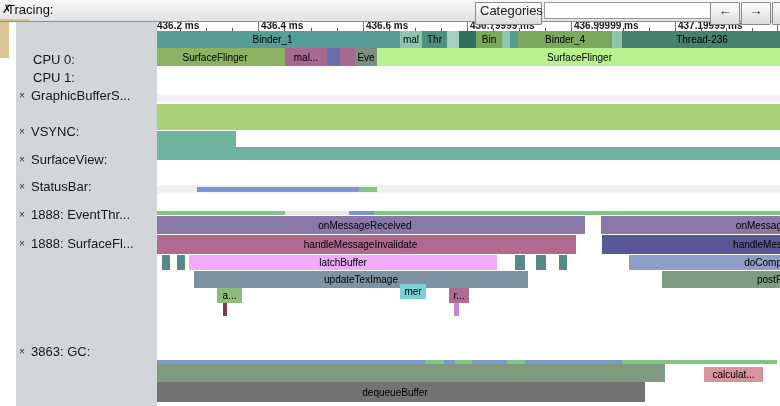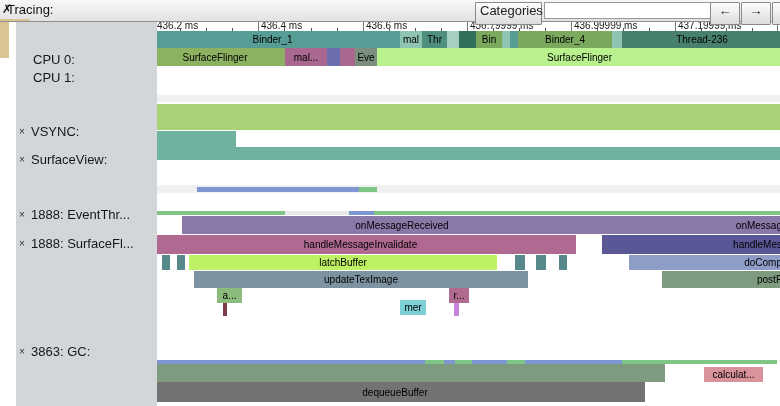--- a/index.html
+++ b/index.html
@@ -52,21 +52,21 @@
     position:absolute;left:144px;top:0;width:636px;height:406px;
     border-left:1px solid #b4b4b4;background:#fff;z-index:5;
   }
   .ruler{
     position:absolute;left:0;top:21px;width:636px;height:10px;
     border-bottom:1px solid #a8a8a8;background:#fff;
   }
   .rlabel{
     position:absolute;top:0;height:10px;line-height:10px;
     border-left:1px solid #777;padding-left:2px;
-    font-size:10px;color:#1a1a1a;white-space:nowrap;
+    font-size:10px;color:#1a1a1a;white-space:nowrap;font-weight:bold;
   }
   .rtick{position:absolute;bottom:0;width:1px;height:3px;background:#555;}
   .rbox{position:absolute;left:1px;top:1px;width:7px;height:8px;background:#fff;border:1px solid #888;box-sizing:border-box;}
   .slice{
     position:absolute;overflow:hidden;white-space:nowrap;
     font-size:10px;color:#000;display:flex;align-items:center;justify-content:center;
   }
   .slice.al-right{justify-content:flex-end;padding-right:2px;}
   .slice span{pointer-events:none;}
 </style>
@@ -144,54 +144,54 @@
       <div class="slice" style="left: 0px; top: 104px; width: 637px; height: 26px; background: rgb(169, 210, 119);"></div>
       <div class="slice" style="left: 0px; top: 131px; width: 91px; height: 16px; background: rgb(111, 178, 160);"></div>
       <div class="slice" style="left: 0px; top: 147px; width: 637px; height: 13px; background: rgb(111, 178, 160);"></div>
       <div class="slice" style="left: 0px; top: 185px; width: 637px; height: 8px; background: rgb(240, 240, 240);"></div>
       <div class="slice" style="left: 52px; top: 187px; width: 162px; height: 5px; background: rgb(126, 151, 210);"></div>
       <div class="slice" style="left: 214px; top: 187px; width: 18px; height: 5px; background: rgb(127, 197, 132);"></div>
       <div class="slice" style="left: 0px; top: 211px; width: 140px; height: 4px; background: rgb(127, 197, 132);"></div>
       <div class="slice" style="left: 140px; top: 211px; width: 64px; height: 4px; background: rgb(232, 232, 232);"></div>
       <div class="slice" style="left: 204px; top: 211px; width: 25px; height: 4px; background: rgb(126, 151, 210);"></div>
       <div class="slice" style="left: 229px; top: 211px; width: 408px; height: 4px; background: rgb(127, 197, 132);"></div>
-      <div class="slice" title="onMessageReceived" style="left: 0px; top: 216px; width: 440px; height: 18px; background: rgb(138, 121, 168); margin-left: 37px;">
+      <div class="slice" title="onMessageReceived" style="left: 0px; top: 216px; width: 440px; height: 18px; background: rgb(138, 121, 168);">
         <span>onMessageReceived</span>
       </div>
       <div class="slice al-right" title="onMessag" style="left: 456px; top: 216px; width: 181px; height: 18px; background: rgb(138, 121, 168);">
         <span>onMessag</span>
       </div>
       <div class="slice" title="handleMessageInvalidate" style="left: 0px; top: 235px; width: 431px; height: 19px; background: rgb(176, 106, 146);">
         <span>handleMessageInvalidate</span>
       </div>
       <div class="slice al-right" title="handleMes" style="left: 457px; top: 235px; width: 180px; height: 19px; background: rgb(90, 87, 150);">
         <span>handleMes</span>
       </div>
       <div class="slice" style="left: 3px; top: 255px; width: 8px; height: 15px; background: rgb(87, 137, 138);"></div>
       <div class="slice" style="left: 17px; top: 255px; width: 8px; height: 15px; background: rgb(87, 137, 138);"></div>
       <div class="slice" style="left: 32px; top: 255px; width: 8px; height: 15px; background: rgb(87, 137, 138);"></div>
-      <div class="slice" title="latchBuffer" style="left: 44px; top: 255px; width: 308px; height: 15px; background: #bef264;">
+      <div class="slice" title="latchBuffer" style="left: 44px; top: 255px; width: 308px; height: 15px; background: #f0abfc;">
         <span>latchBuffer</span>
       </div>
       <div class="slice" style="left: 370px; top: 255px; width: 10px; height: 15px; background: rgb(87, 137, 138);"></div>
       <div class="slice" style="left: 391px; top: 255px; width: 10px; height: 15px; background: rgb(87, 137, 138);"></div>
       <div class="slice" style="left: 414px; top: 255px; width: 8px; height: 15px; background: rgb(87, 137, 138);"></div>
       <div class="slice al-right" title="doComp" style="left: 484px; top: 255px; width: 153px; height: 15px; background: rgb(142, 157, 199);">
         <span>doComp</span>
       </div>
       <div class="slice" title="updateTexImage" style="left: 49px; top: 271px; width: 334px; height: 17px; background: rgb(126, 147, 162);">
         <span>updateTexImage</span>
       </div>
       <div class="slice al-right" title="postF" style="left: 517px; top: 271px; width: 120px; height: 17px; background: rgb(126, 155, 128);">
         <span>postF</span>
       </div>
       <div class="slice" title="a..." style="left: 72px; top: 288px; width: 25px; height: 15px; background: rgb(140, 188, 124);">
         <span>a...</span>
       </div>
-      <div class="slice" title="mer" style="left: 255px; top: 300px; width: 26px; height: 15px; background: rgb(125, 208, 214);">
+      <div class="slice" title="mer" style="left: 255px; top: 284px; width: 26px; height: 15px; background: rgb(125, 208, 214);">
         <span>mer</span>
       </div>
       <div class="slice" title="r..." style="left: 304px; top: 288px; width: 20px; height: 15px; background: rgb(177, 106, 144);">
         <span>r...</span>
       </div>
       <div class="slice" style="left: 78px; top: 303px; width: 4px; height: 13px; background: rgb(126, 59, 74);"></div>
       <div class="slice" style="left: 309px; top: 303px; width: 5px; height: 13px; background: rgb(197, 131, 220);"></div>
       <div class="slice" style="left: 0px; top: 360px; width: 280px; height: 4px; background: rgb(126, 151, 210);"></div>
       <div class="slice" style="left: 280px; top: 360px; width: 19px; height: 4px; background: rgb(127, 197, 132);"></div>
       <div class="slice" style="left: 299px; top: 360px; width: 11px; height: 4px; background: rgb(126, 151, 210);"></div>
@@ -206,22 +206,24 @@
       </div>
       <div class="slice" title="dequeueBuffer" style="left: 0px; top: 382px; width: 500px; height: 20px; background: #737373;">
         <span>dequeueBuffer</span>
       </div>
     </div>
 </div>
 
 <div class="sidebar">
     <div class="srow nox" style="top: 31px;"><span>CPU 0:</span></div>
     <div class="srow nox" style="top: 49px;"><span>CPU 1:</span></div>
+    <div class="srow" style="top: 67px;"><span class="xicon">×</span><span>GraphicBufferS...</span></div>
     <div class="srow" style="top: 103px;"><span class="xicon">×</span><span>VSYNC:</span></div>
     <div class="srow" style="top: 131px;"><span class="xicon">×</span><span>SurfaceView:</span></div>
+    <div class="srow" style="top: 158px;"><span class="xicon">×</span><span>StatusBar:</span></div>
     <div class="srow" style="top: 186px;"><span class="xicon">×</span><span>1888: EventThr...</span></div>
     <div class="srow" style="top: 215px;"><span class="xicon">×</span><span>1888: SurfaceFl...</span></div>
     <div class="srow" style="top: 323px;"><span class="xicon">×</span><span>3863: GC:</span></div>
   </div>
 <div class="tanmark1"></div>
 <div class="tanmark2"></div>
 
 <div class="topbar">
   <span class="xglyph">✗</span>
   <span class="title">Tracing:</span>

